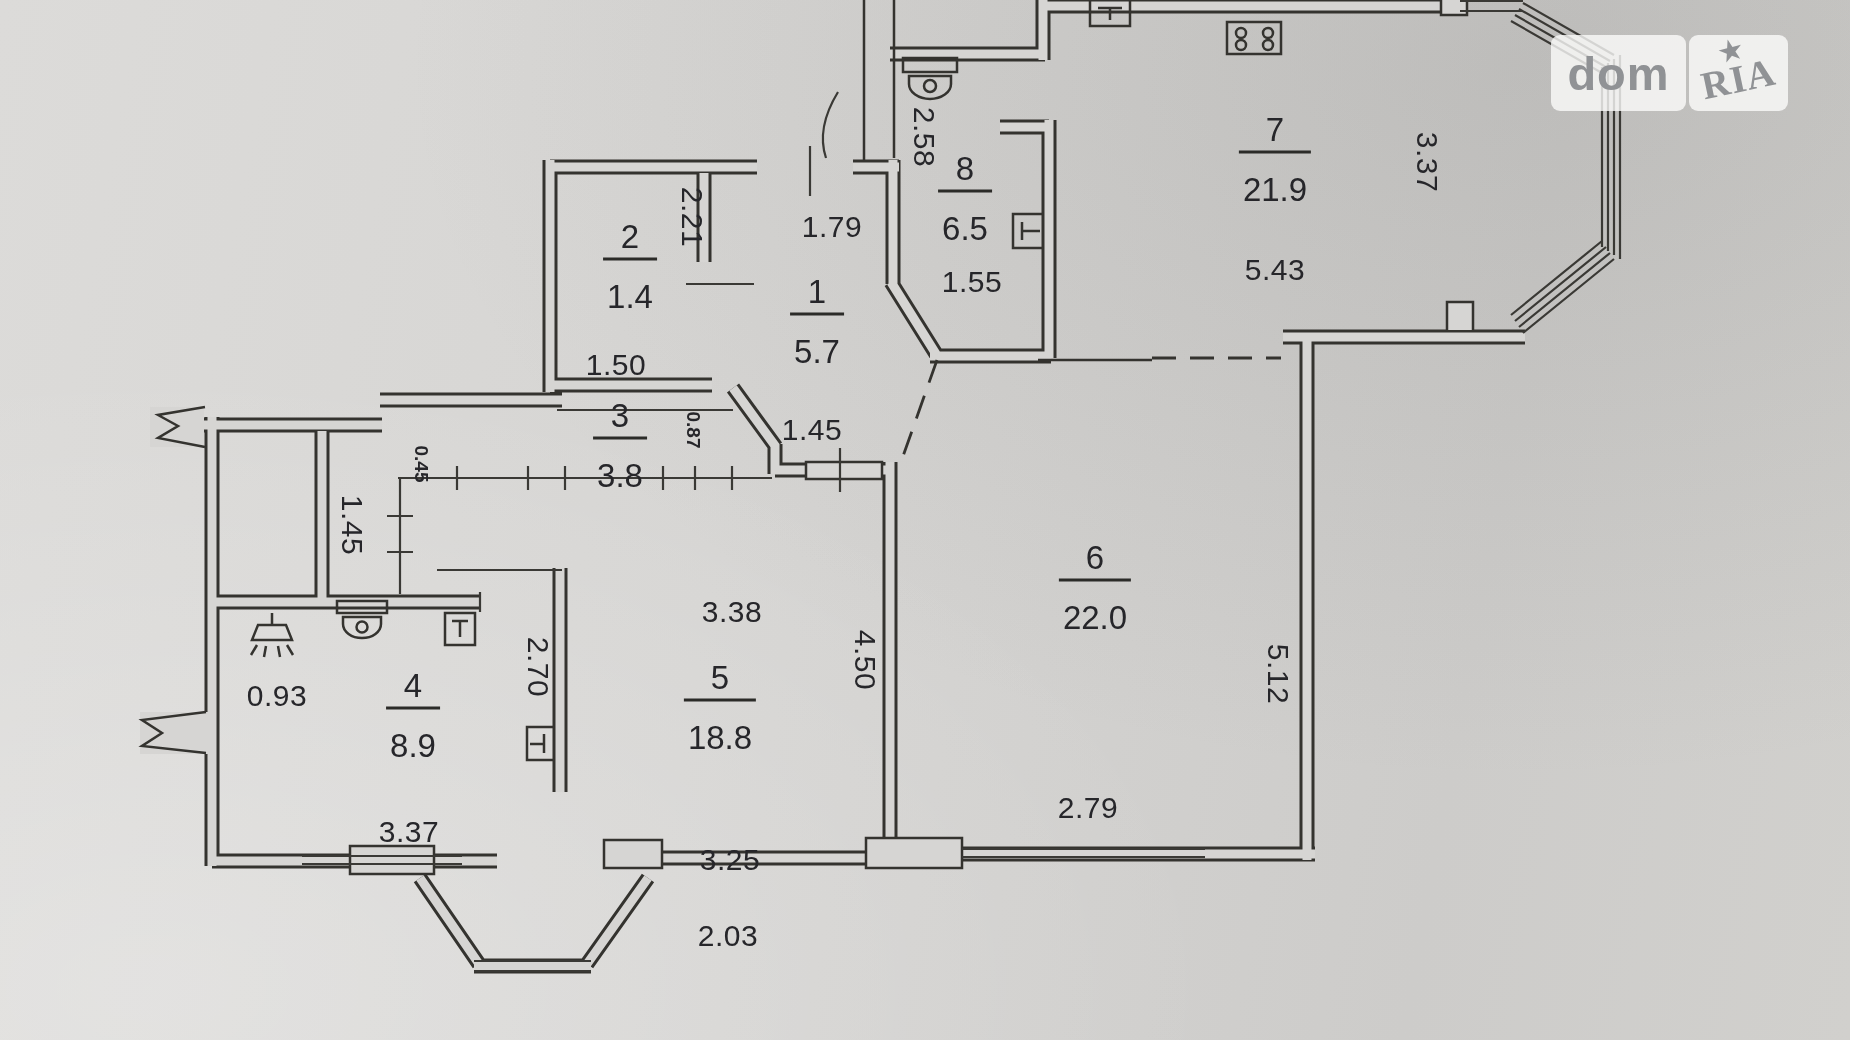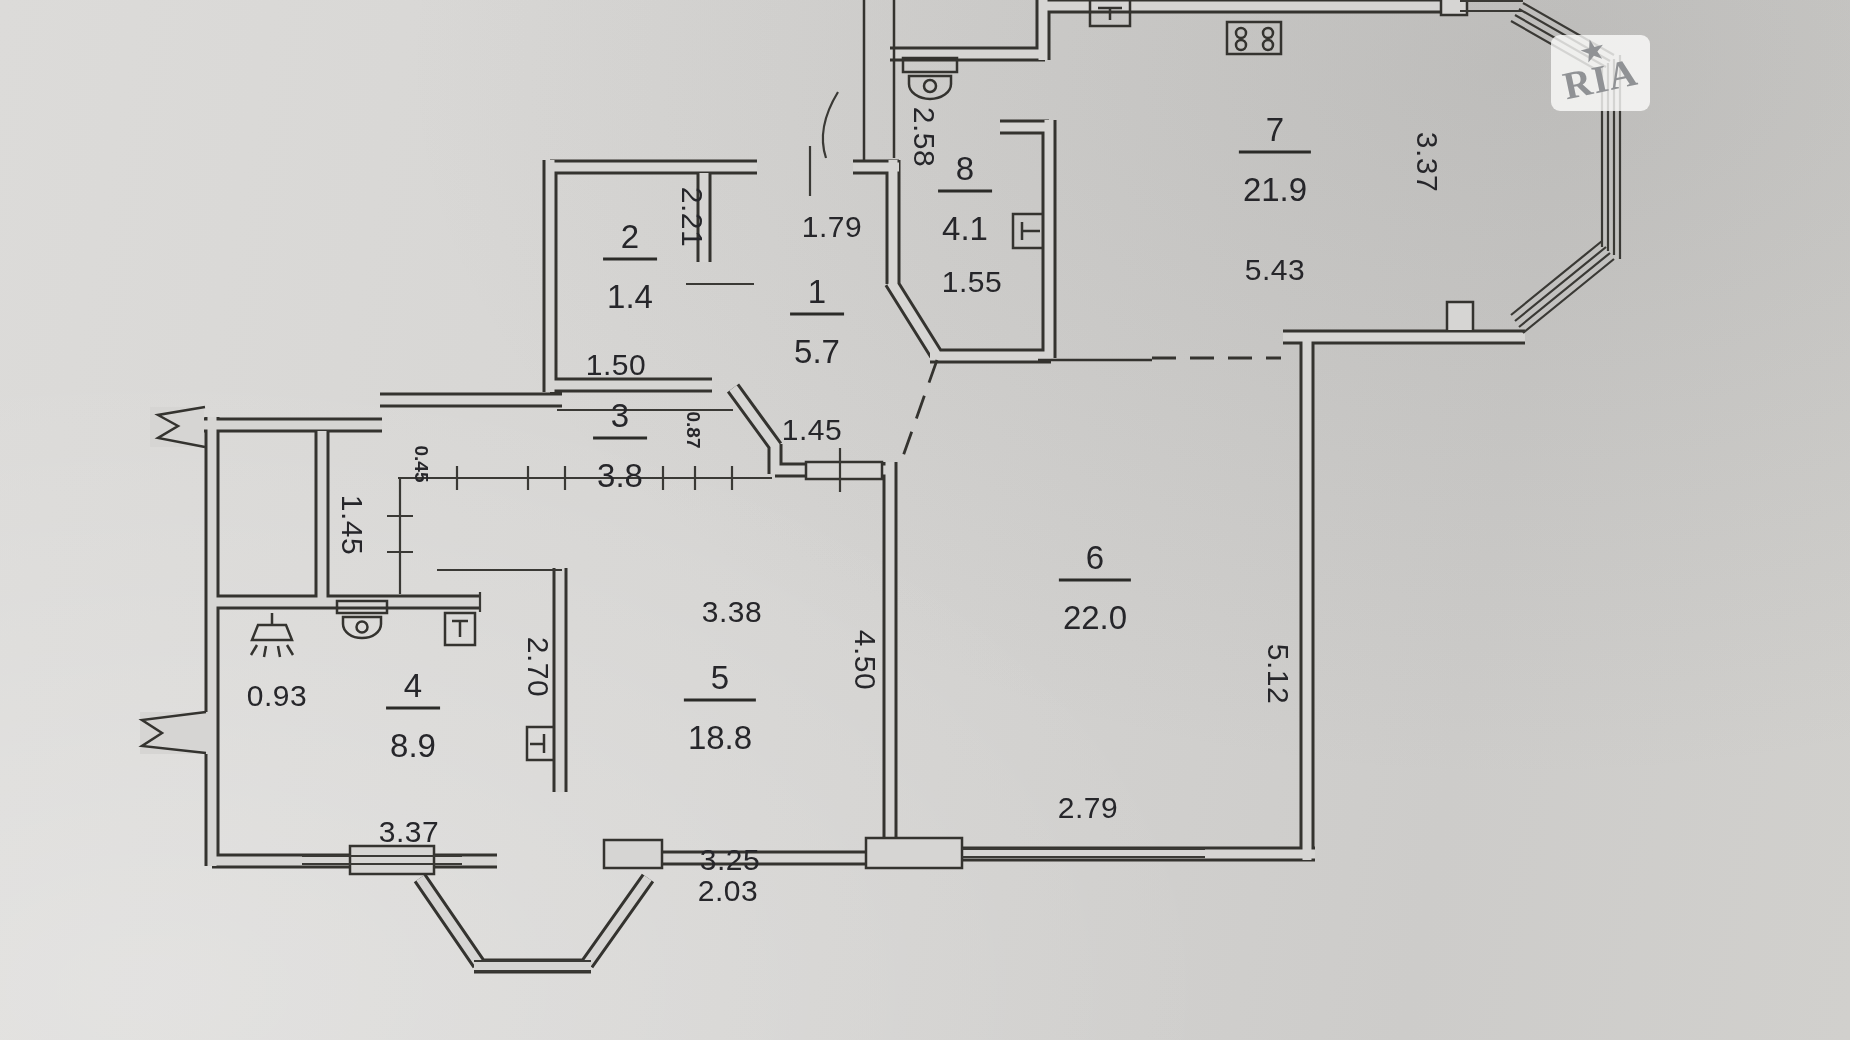--- a/index.html
+++ b/index.html
@@ -164,44 +164,45 @@
   <div class="room-label" style="left:1095px;top:587px">
     <div class="rn">6</div>
     <div class="ra">22.0</div>
   </div>
   <div class="room-label" style="left:1275px;top:159px">
     <div class="rn">7</div>
     <div class="ra">21.9</div>
   </div>
   <div class="room-label" style="left:965px;top:198px">
     <div class="rn">8</div>
-    <div class="ra">4.1</div>
+    <div class="ra">6.5</div>
   </div>
 
   <div class="lbl" style="left:616px;top:365px">1.50</div>
   <div class="lbl v" style="left:692px;top:217px">2.21</div>
   <div class="lbl" style="left:832px;top:227px">1.79</div>
   <div class="lbl" style="left:812px;top:430px">1.45</div>
   <div class="lbl v" style="left:924px;top:137px">2.58</div>
   <div class="lbl" style="left:972px;top:282px">1.55</div>
   <div class="lbl" style="left:1275px;top:270px">5.43</div>
   <div class="lbl v" style="left:1427px;top:162px">3.37</div>
   <div class="lbl v small" style="left:693px;top:430px">0.87</div>
   <div class="lbl v small" style="left:421px;top:464px">0.45</div>
   <div class="lbl v" style="left:352px;top:525px">1.45</div>
   <div class="lbl" style="left:732px;top:612px">3.38</div>
   <div class="lbl v" style="left:538px;top:667px">2.70</div>
   <div class="lbl" style="left:277px;top:696px">0.93</div>
   <div class="lbl" style="left:409px;top:832px">3.37</div>
   <div class="lbl v" style="left:865px;top:660px">4.50</div>
   <div class="lbl" style="left:730px;top:860px">3.25</div>
-  <div class="lbl" style="left:728px;top:891px">2.03</div>
+  <div class="lbl" style="left:728px;top:936px">2.03</div>
   <div class="lbl" style="left:1088px;top:808px">2.79</div>
   <div class="lbl v" style="left:1278px;top:674px">5.12</div>
 
   <div id="watermark">
+    <div class="box" id="wm-dom">dom</div>
     <div class="box" id="wm-ria">
       <span class="star">★</span>
       <span class="ria">RIA</span>
     </div>
   </div>
 
 </div>
 
 </body></html>

